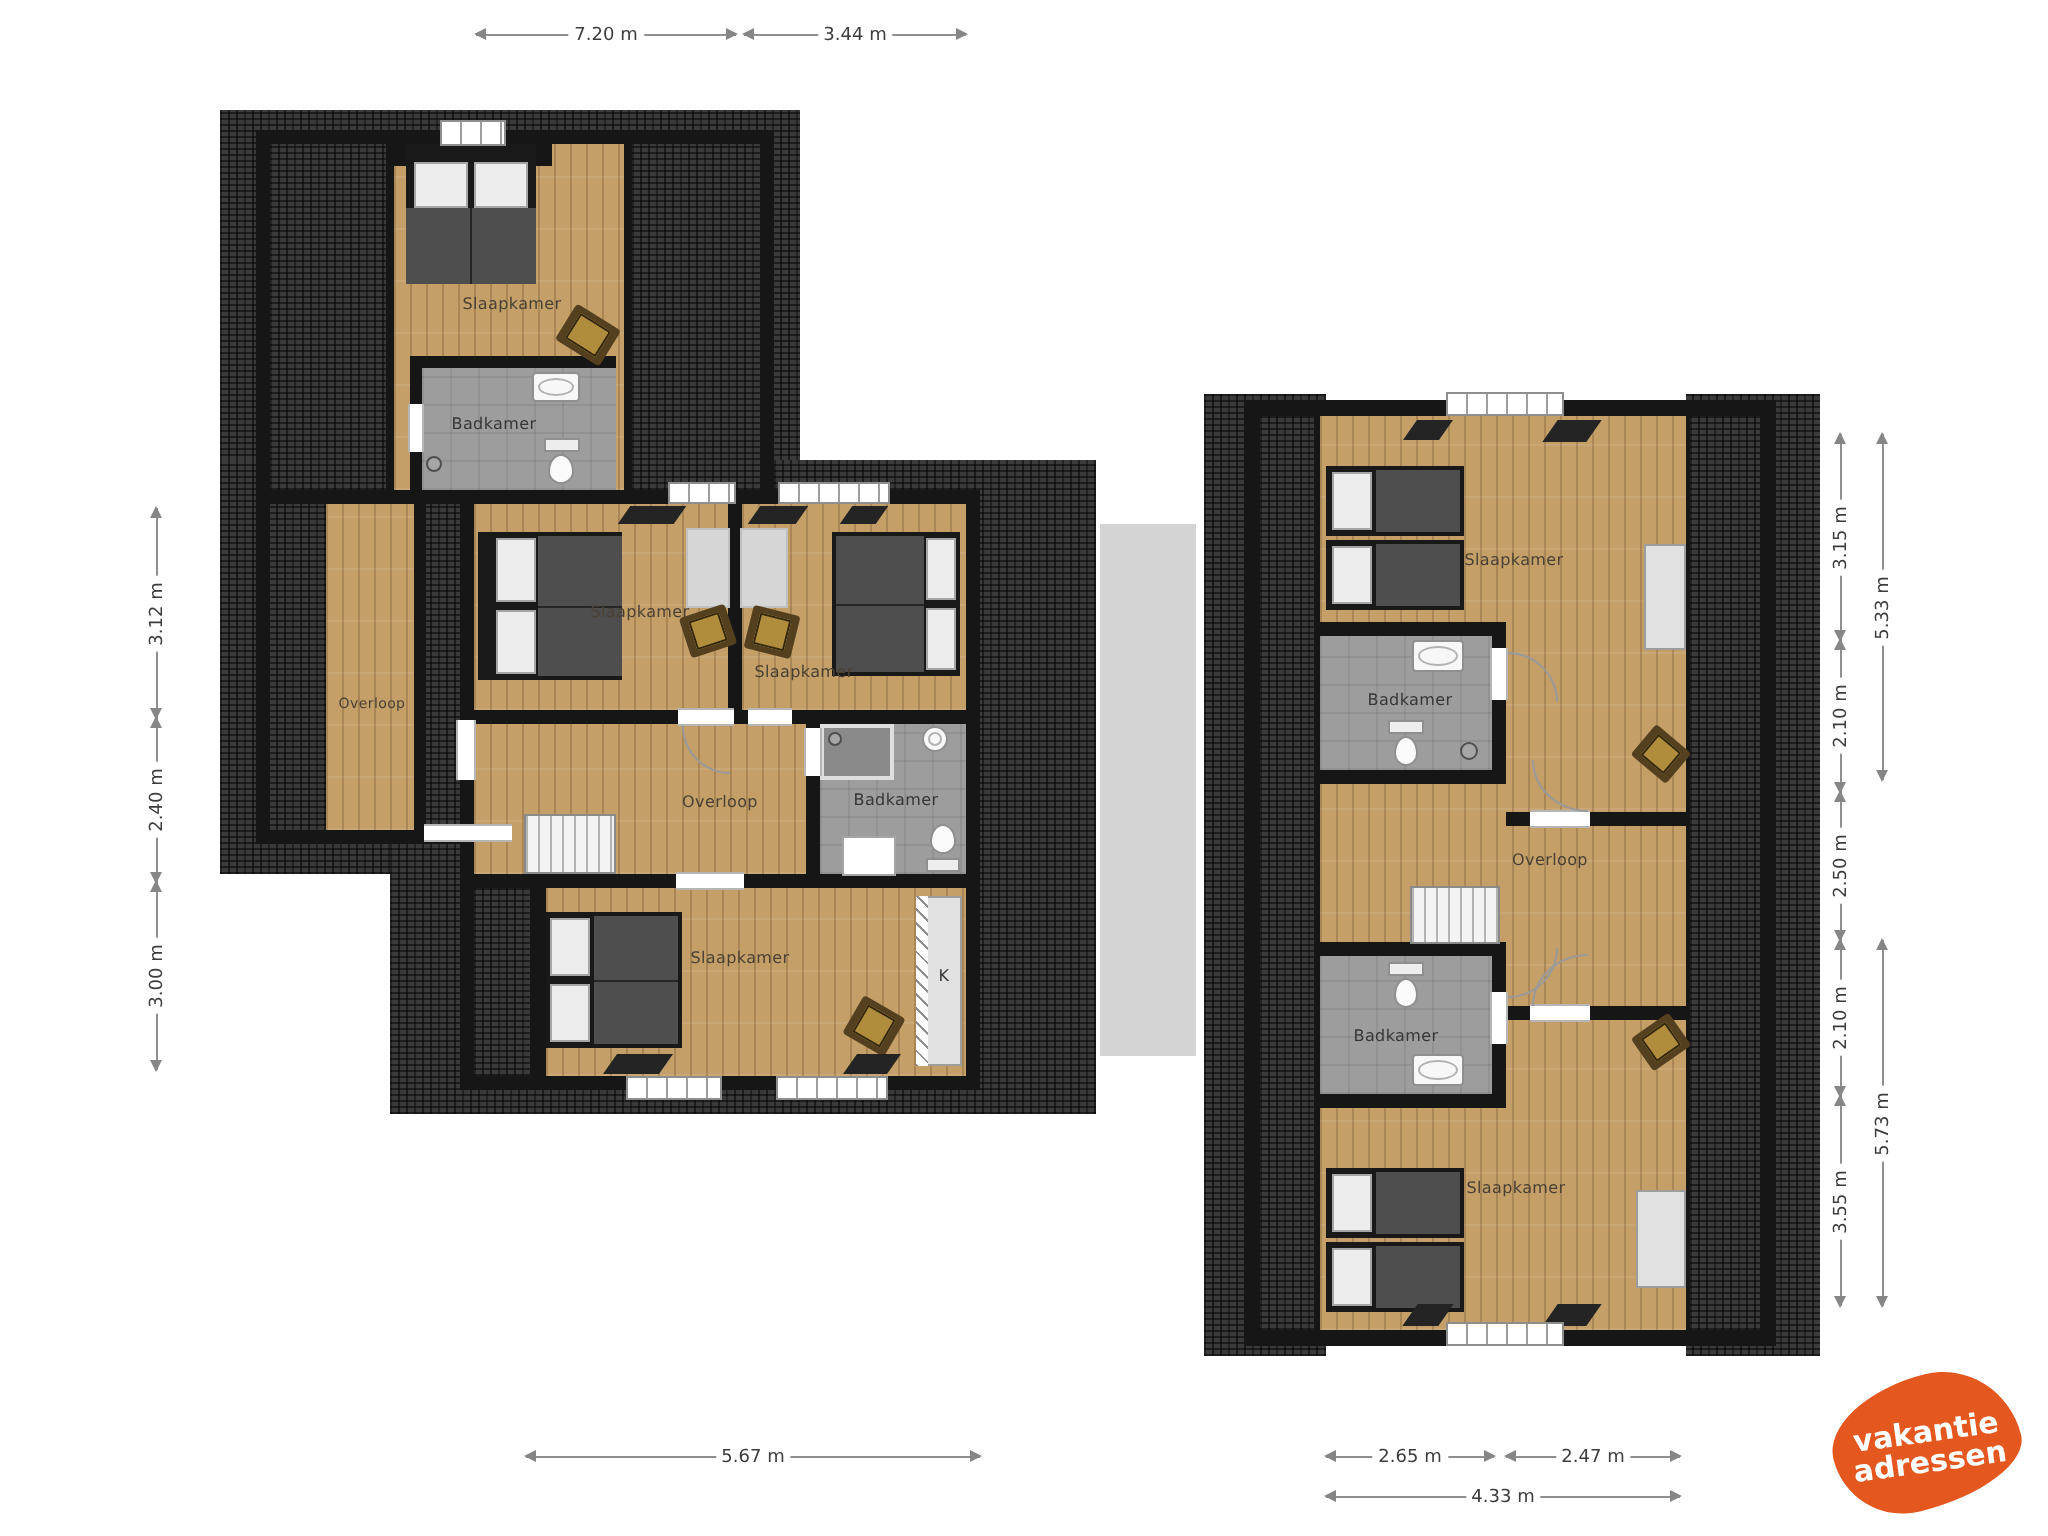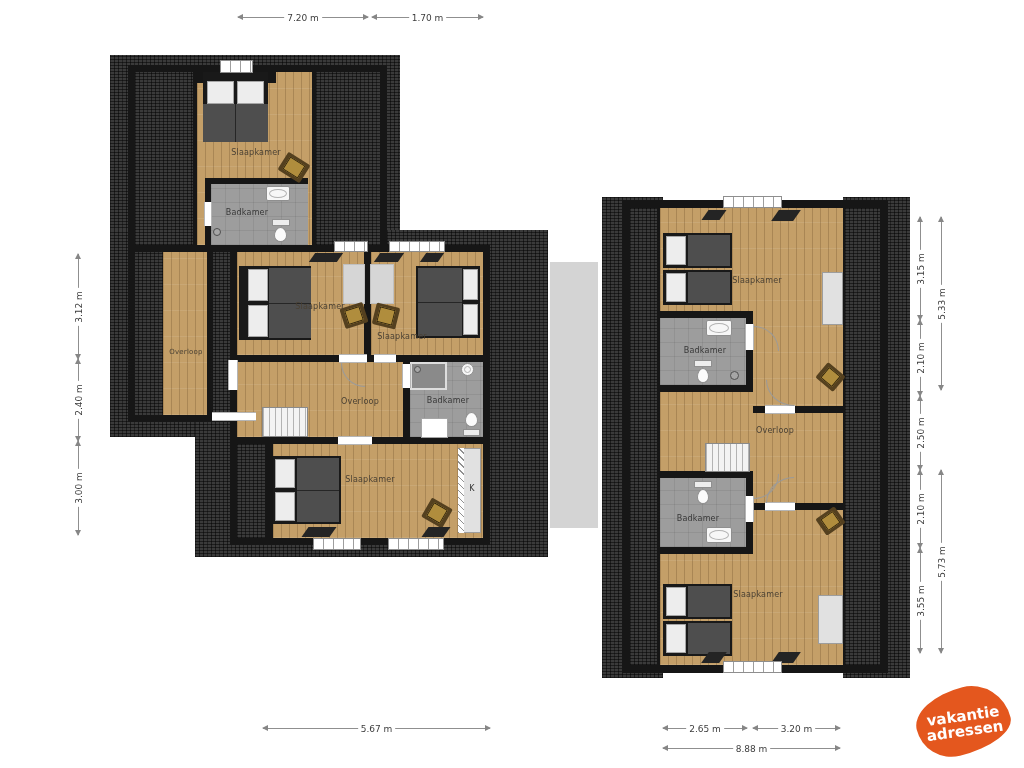--- a/index.html
+++ b/index.html
@@ -284,21 +284,21 @@
   <div class="a ward" style="left:818px;top:595px;width:25px;height:49px"></div>
   <div class="a lbl" style="left:758px;top:594px">Slaapkamer</div>
   <div class="a wedge" style="left:705px;top:652px;width:18px;height:11px"></div>
   <div class="a wedge" style="left:775px;top:652px;width:22px;height:11px"></div>
   <div class="a win" style="left:723px;top:661px;width:59px;height:12px"></div>
 
   <div class="a dimh" style="left:238px;top:17px;width:130px">
     <span class="dt">7.20 m</span>
     </div>
   <div class="a dimh" style="left:372px;top:17px;width:111px">
-    <span class="dt">1.70 m</span>
+    <span class="dt">3.44 m</span>
     </div>
 
   <div class="a dimv" style="left:78px;top:254px;height:105px">
     <span class="dt">3.12 m</span>
     </div>
   <div class="a dimv" style="left:78px;top:359px;height:82px">
     <span class="dt">2.40 m</span>
     </div>
   <div class="a dimv" style="left:78px;top:441px;height:94px">
     <span class="dt">3.00 m</span>
@@ -328,24 +328,24 @@
     <span class="dt">5.33 m</span>
     </div>
   <div class="a dimv" style="left:941px;top:470px;height:183px">
     <span class="dt">5.73 m</span>
     </div>
 
   <div class="a dimh" style="left:663px;top:728px;width:84px">
     <span class="dt">2.65 m</span>
     </div>
   <div class="a dimh" style="left:753px;top:728px;width:87px">
-    <span class="dt">3.20 m</span>
+    <span class="dt">2.47 m</span>
     </div>
   <div class="a dimh" style="left:663px;top:748px;width:177px">
-    <span class="dt">8.88 m</span>
+    <span class="dt">4.33 m</span>
     </div>
 
   <div class="a" style="left:910px;top:686px;width:108px;height:76px">
     <div class="a logo-blob" style="left:6px;top:2px;width:94px;height:66px"></div>
     <div class="logo-txt">
       <div>vakantie</div>
       <div>adressen</div>
     </div>
   </div>
 

